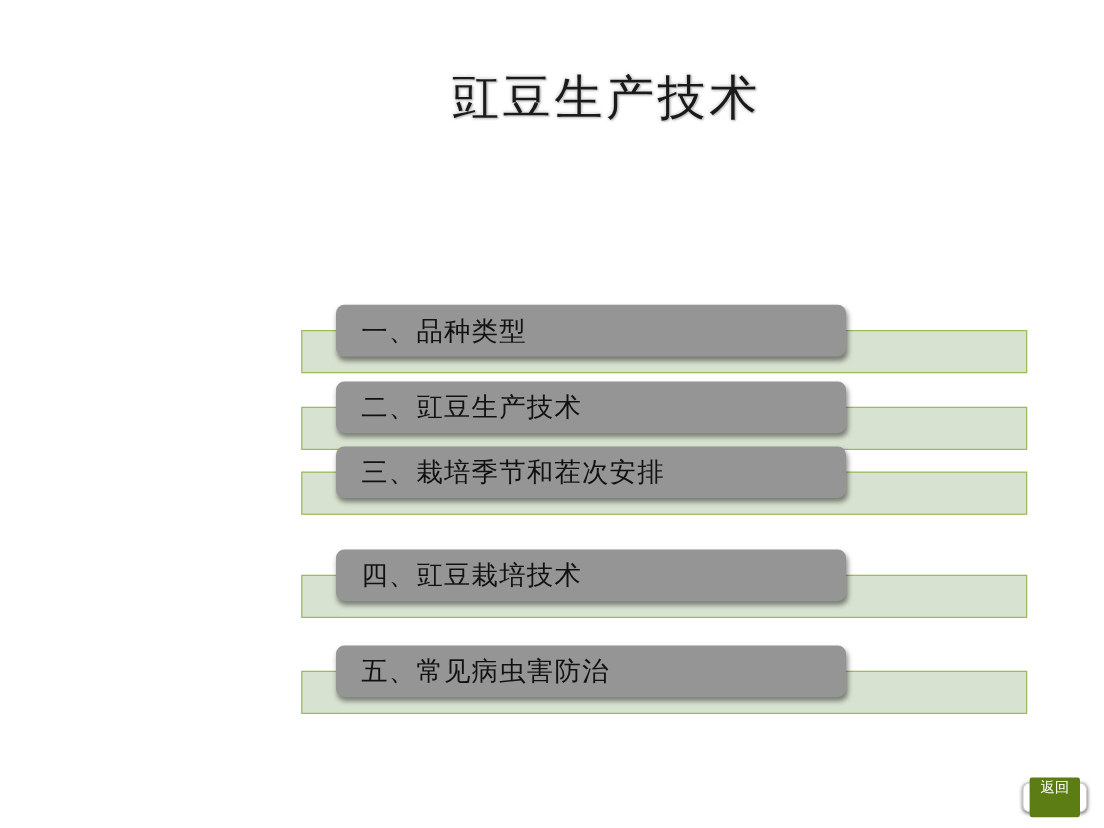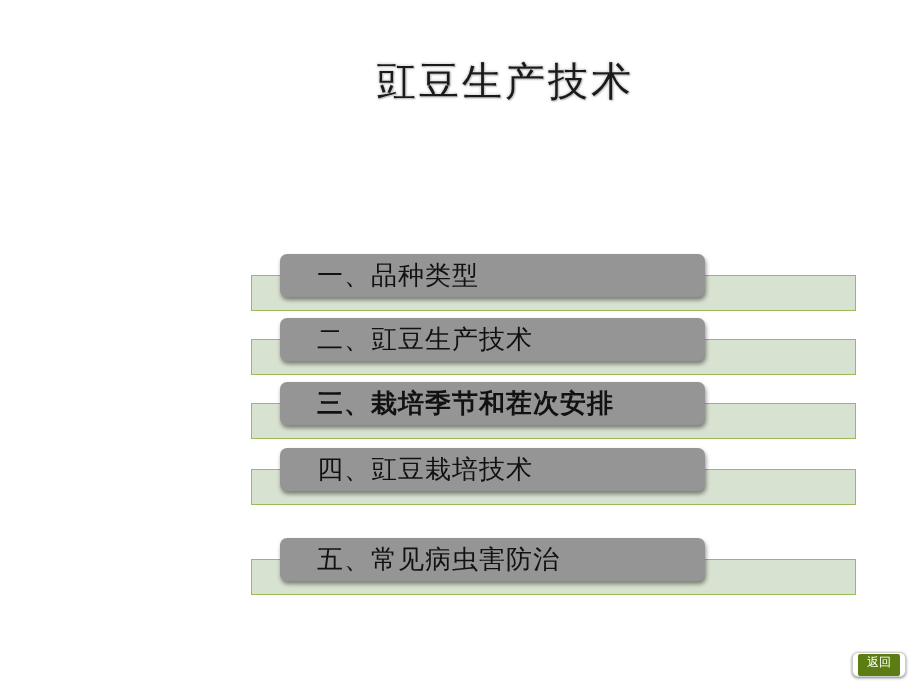--- a/index.html
+++ b/index.html
@@ -19,31 +19,31 @@
     position: absolute; left: 0; top: 21px; width: 603px; height: 34px;
     background: #d8e2d0; border: 1px solid #9bbb59;
   }
   .menu-btn {
     position: absolute; left: 29px; top: 0; width: 425px; height: 43px;
     background: #959595; border-radius: 7px;
     box-shadow: 1px 3px 4px rgba(0,0,0,0.45);
     cursor: pointer; box-sizing: border-box; padding-left: 21px;
     display: flex; align-items: center;
   }
-  .menu-label { font-size: 26px; color: #111111; letter-spacing: 1px; margin-left: 16px; }
+  .menu-label { font-size: 22px; color: #111111; letter-spacing: 1px; }
   .back-btn {
     position: absolute; left: 852px; top: 652px; width: 54px; height: 25px;
     background: #ffffff; border-radius: 6px;
     box-shadow: 0 1px 3px rgba(0,0,0,0.5); border: 1px solid #cfcfcf;
     box-sizing: border-box; display: flex; align-items: center; justify-content: center;
     cursor: pointer;
   }
   .back-inner {
     background: #5b7d14; color: #ffffff; font-size: 12px;
-    width: 42px; height: 22px; line-height: 17px; text-align: center; border-radius: 2px;
+    width: 42px; height: 33px; line-height: 17px; text-align: center; border-radius: 2px;
   }
 </style>
 </head>
 <body>
 
 <div>
   <div class="title">豇豆生产技术</div>
 
   <div>
     <div class="menu-row" style="top:254px;">
@@ -53,28 +53,28 @@
       </div>
     </div>
 
     <div class="menu-row" style="top:318px;">
       <div class="menu-bar"></div>
       <div class="menu-btn">
         <span class="menu-label">二、豇豆生产技术</span>
       </div>
     </div>
 
-    <div class="menu-row" style="top:382px;font-weight:bold;">
+    <div class="menu-row" style="top:372px;">
       <div class="menu-bar"></div>
       <div class="menu-btn">
         <span class="menu-label">三、栽培季节和茬次安排</span>
       </div>
     </div>
 
-    <div class="menu-row" style="top:448px;padding-left:44px;">
+    <div class="menu-row" style="top:458px;padding-left:44px;">
       <div class="menu-bar"></div>
       <div class="menu-btn">
         <span class="menu-label">四、豇豆栽培技术</span>
       </div>
     </div>
 
     <div class="menu-row" style="top:538px;">
       <div class="menu-bar"></div>
       <div class="menu-btn">
         <span class="menu-label">五、常见病虫害防治</span>

